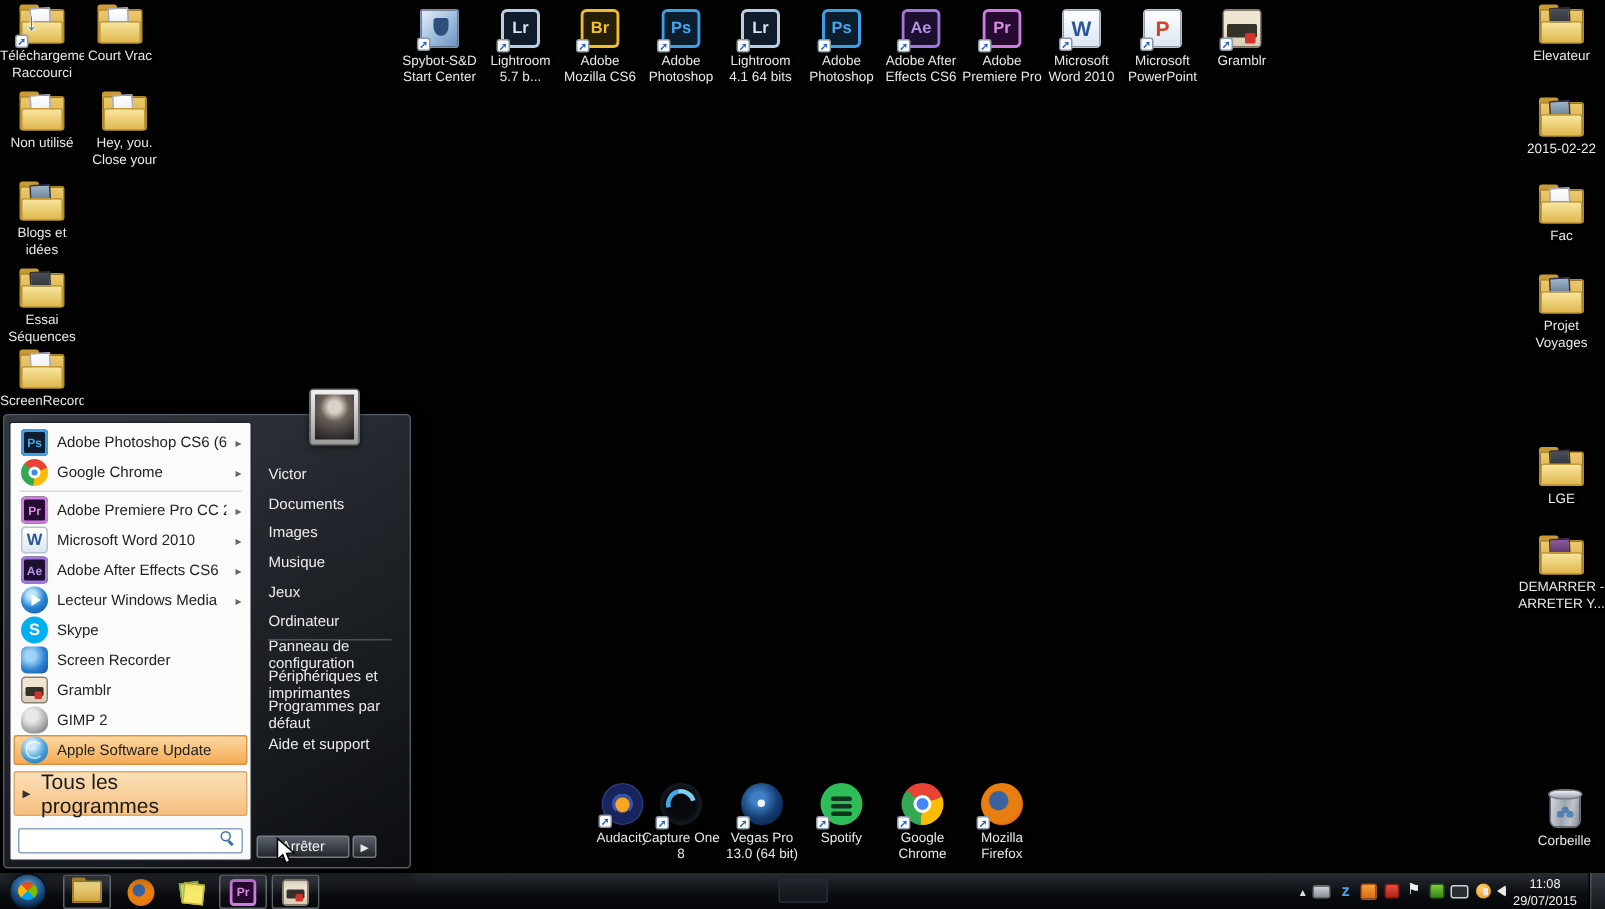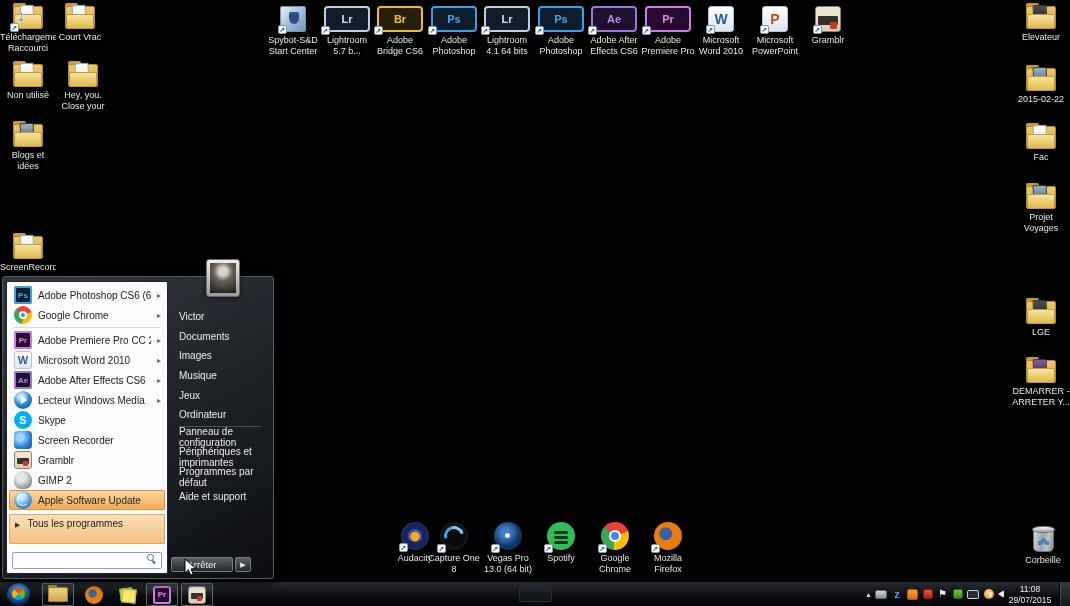--- a/index.html
+++ b/index.html
@@ -28,21 +28,21 @@
     background:linear-gradient(#f8e59e,#e0b84f); border-radius:2px 2px 2px 2px; border:1px solid #c09a38; }
   .dl-arrow { position:absolute; z-index:5; left:4px; top:2px; color:#2f7fd6; font-size:16px; font-weight:bold;
     text-shadow:0 0 2px #fff,0 0 2px #fff; line-height:1; }
 
   
   .sc { position:absolute; z-index:6; left:-3px; bottom:-3px; width:9px; height:9px; background:#fff;
     border:1px solid #8a97a5; border-radius:2px; display:flex; align-items:center; justify-content:center;
     font-size:7px; color:#2a62c9; font-weight:bold; }
 
   
-  .adobe { width:46px; height:26px; border-radius:4px; display:flex; align-items:center; justify-content:center;
+  .adobe { width:26px; height:26px; border-radius:4px; display:flex; align-items:center; justify-content:center;
     font-weight:bold; font-size:11px; }
   .adobe.ps { background:#0c1d2d; color:#43aaef; box-shadow:inset 0 0 0 2px #3da0e6; }
   .adobe.lr { background:#101c2a; color:#d5e2f0; box-shadow:inset 0 0 0 2px #bccfe2; }
   .adobe.br { background:#271f05; color:#f0c22f; box-shadow:inset 0 0 0 2px #eebd2c; }
   .adobe.ae { background:#1d0f2e; color:#b78ee6; box-shadow:inset 0 0 0 2px #a277dd; }
   .adobe.pr { background:#270a30; color:#dd8bea; box-shadow:inset 0 0 0 2px #cd7ce0; }
   .office { width:26px; height:26px; border-radius:3px; background:linear-gradient(#ffffff,#dce6f2);
     border:1px solid #b6c2d2; display:flex; align-items:center; justify-content:center; font-weight:bold; font-size:14px; }
   .office.word { color:#2b5797; }
   .office.ppt { color:#d04727; }
@@ -114,22 +114,22 @@
     background:linear-gradient(150deg,rgba(52,58,66,.97),rgba(12,14,17,.98));
     border:1px solid #545b64; border-radius:3px; box-shadow:2px 3px 10px rgba(0,0,0,.85); }
   .menu-left { position:absolute; left:3px; top:4px; width:162px; bottom:4px; background:#fbfbfb;
     border:1px solid #20242a; border-radius:2px; display:flex; flex-direction:column; padding:3px 2px 2px; }
   .mrow { height:20px; display:flex; align-items:center; gap:6px; padding:0 4px 0 5px; position:relative;
     font-size:10px; color:#222; border-radius:2px; }
   .mrow .lab { flex:1; white-space:nowrap; overflow:hidden; }
   .mrow.has-sub::after { content:"\25B8"; color:#666; font-size:8px; }
   .mrow.hl { background:linear-gradient(#fcd9a4,#f3a952); box-shadow:inset 0 0 0 1px #dd9240;justify-content:flex-end; }
   .msep { height:1px; background:#d8d8d8; margin:2px 4px; }
-  .allprog { height:17px; margin-top:1px; display:flex; align-items:flex-end; gap:7px; padding:15px 6px;
-    font-size:10px; color:#1a1a1a; background:linear-gradient(#fbe0ba,#f6bf7e); border-radius:2px;
+  .allprog { height:17px; margin-top:1px; display:flex; align-items:center; gap:7px; padding:15px 6px;
+    font-size:14px; color:#1a1a1a; background:linear-gradient(#fbe0ba,#f6bf7e); border-radius:2px;
     box-shadow:inset 0 0 0 1px #e0a860; }
   .allprog::before { content:"\25B6"; font-size:7px; color:#333; }
   .searchwrap { margin-top:4px; padding:2px 3px; }
   .searchbox { width:100%; height:17px; border:1px solid #8aa3c0; border-radius:2px; background:#fff;
     font-size:10px; padding:0 18px 0 4px; outline:none; font-family:"Liberation Sans",sans-serif; }
   .mag { position:absolute; right:10px; bottom:9px; width:8px; height:8px; }
   .mag::before { content:""; position:absolute; left:0; top:0; width:5px; height:5px;
     border:1.5px solid #3a6ea8; border-radius:50%; }
   .mag::after { content:""; position:absolute; right:0; bottom:0; width:3.5px; height:1.5px;
     background:#3a6ea8; transform:rotate(45deg); }
@@ -226,20 +226,27 @@
       </div>
     <div class="dlabel">Hey, you. Close your laptop. Now</div>
   </div>
   <div class="dicon" style="left:0px;top:124px;width:56px">
     <div class="ic folder">
         <i class="sheet photo"></i>
         <i class="front"></i>
       </div>
     <div class="dlabel">Blogs et idées</div>
   </div>
+  <div class="dicon" style="left:0px;top:182px;width:56px">
+    <div class="ic folder">
+        <i class="sheet dark"></i>
+        <i class="front"></i>
+      </div>
+    <div class="dlabel">Essai Séquences</div>
+  </div>
   <div class="dicon" style="left:0px;top:236px;width:56px">
     <div class="ic folder">
         <i class="sheet"></i>
         <i class="front"></i>
       </div>
     <div class="dlabel">ScreenRecorder</div>
   </div>
 
   <div class="dicon" style="left:266px;top:6px;width:54px">
     <div class="ic spybot">
@@ -253,21 +260,21 @@
         <span>Lr</span>
         <span class="sc">➚</span>
       </div>
     <div class="dlabel">Lightroom 5.7 b...</div>
   </div>
   <div class="dicon" style="left:373px;top:6px;width:54px">
     <div class="ic adobe br">
         <span>Br</span>
         <span class="sc">➚</span>
       </div>
-    <div class="dlabel">Adobe Bridge CS6</div>
+    <div class="dlabel">Adobe Mozilla CS6</div>
   </div>
   <div class="dicon" style="left:427px;top:6px;width:54px">
     <div class="ic adobe ps">
         <span>Ps</span>
         <span class="sc">➚</span>
       </div>
     <div class="dlabel">Adobe Photoshop C...</div>
   </div>
   <div class="dicon" style="left:480px;top:6px;width:54px">
     <div class="ic adobe lr">

